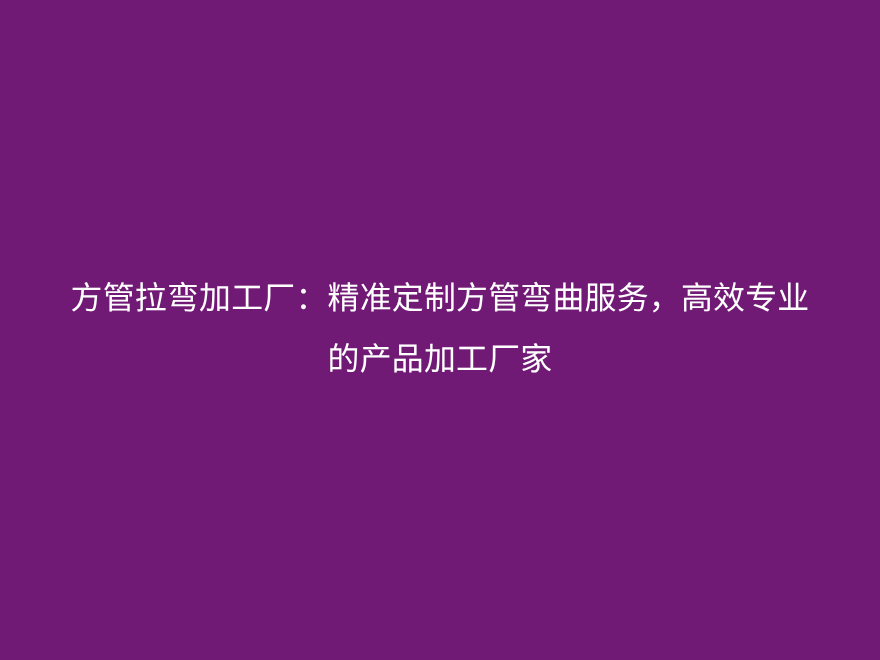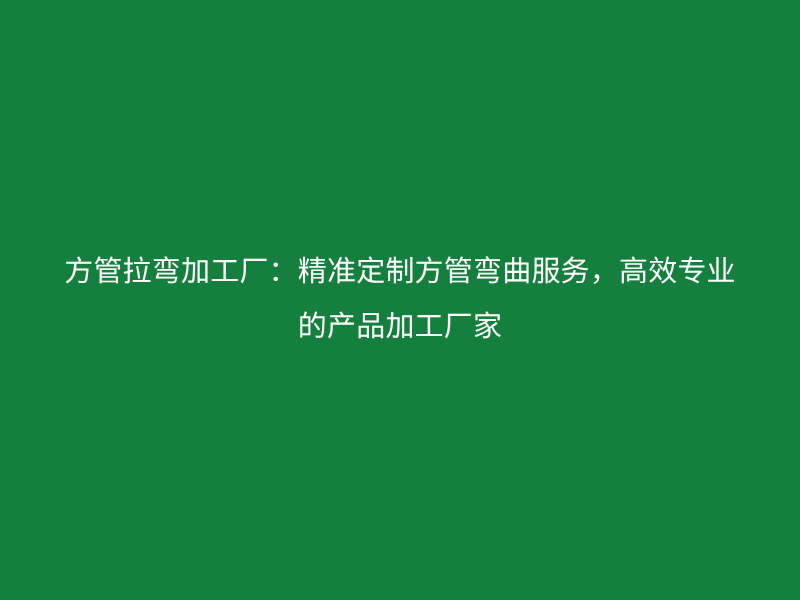--- a/index.html
+++ b/index.html
@@ -45,21 +45,21 @@
     text-align: center;
     letter-spacing: 0.2px;
     word-break: break-all;
     white-space: normal;
     -webkit-font-smoothing: antialiased;
   }
 </style>
 </head>
 <body>
 
-<div id="banner" style="background-color: #15803d;">
+<div id="banner" style="background-color: #701a75;">
 
   <div id="headline-wrap">
 
     <h1 id="headline" style="color: rgb(255, 255, 255);">方管拉弯加工厂：精准定制方管弯曲服务，高效专业的产品加工厂家</h1>
 
   </div>
 
 </div>
 
 </body></html>

